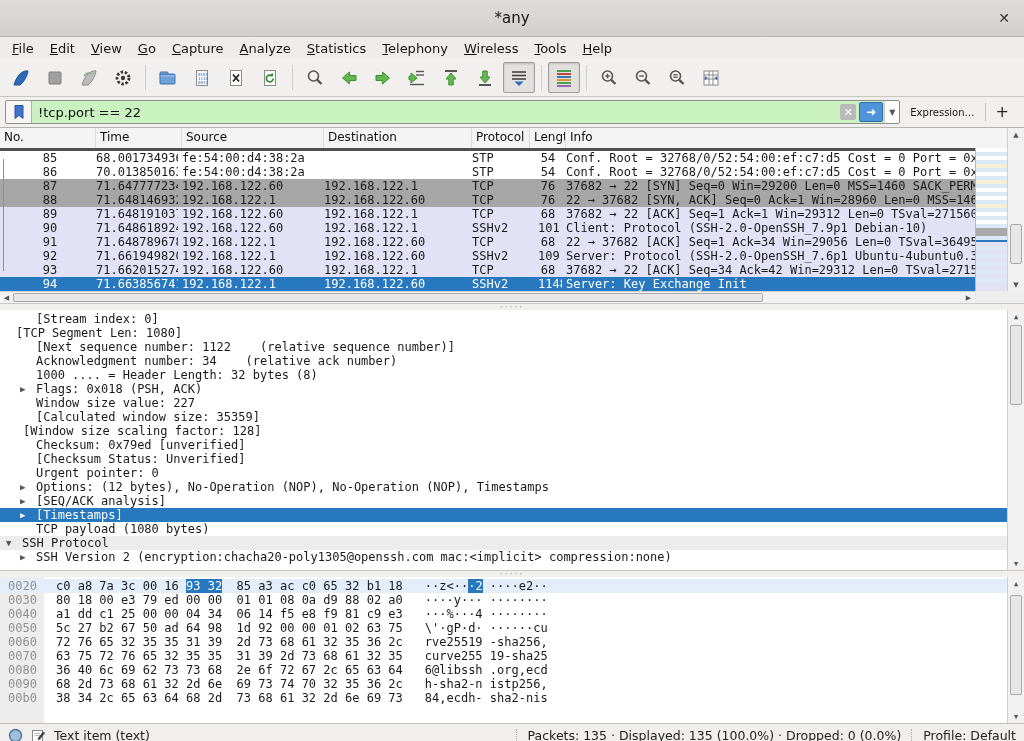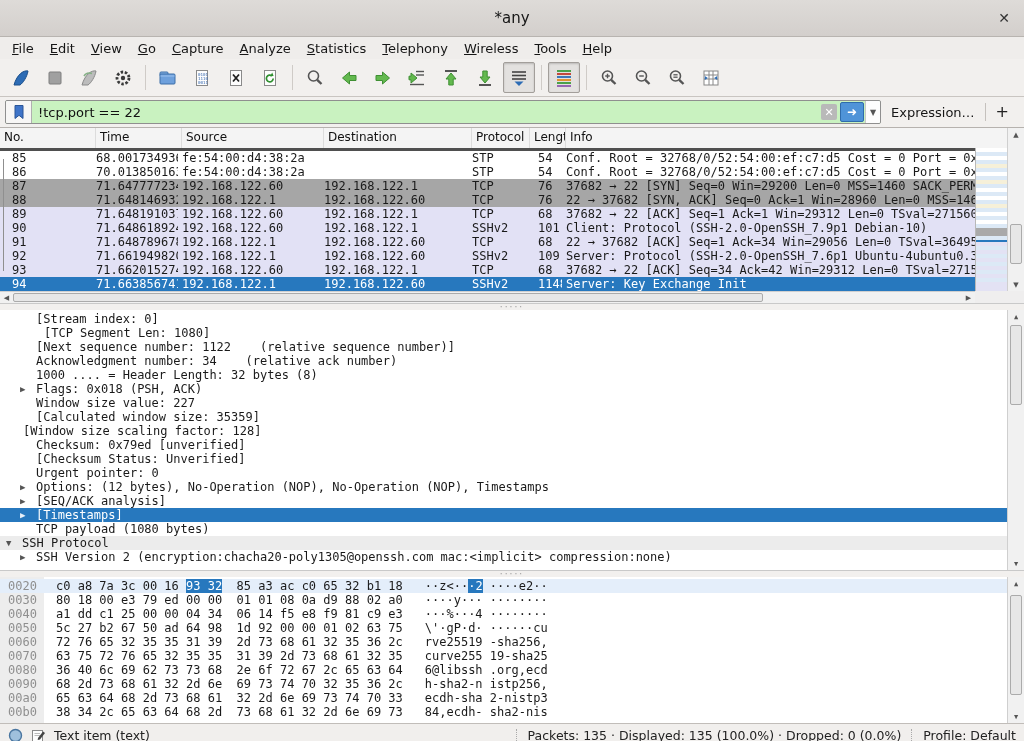--- a/index.html
+++ b/index.html
@@ -30,34 +30,34 @@
   .fav-btn{width:25px;height:22px;background:#f7f6f5;border-right:1px solid #b0b0b0;
            display:flex;align-items:center;justify-content:center;flex:none;}
   .filter-input{flex:1;background:transparent;border:none;outline:none;font-size:13px;
                 color:#111;padding:0 0 0 6px;font-family:"DejaVu Sans",sans-serif;}
   .clear-btn{flex:none;width:16px;height:16px;background:#b9b9b9;border-radius:2px;color:#fff;
              font-size:11px;font-weight:bold;display:flex;align-items:center;justify-content:center;margin-right:3px;}
   .apply-btn{flex:none;width:22px;height:18px;background:#4f94d8;border:1px solid #2f6cab;border-radius:2px;
              color:#fff;display:flex;align-items:center;justify-content:center;font-size:12px;margin-right:1px;}
   .caret-btn{flex:none;width:14px;height:22px;background:#fdfdfd;border-left:1px solid #c9c9c9;color:#555;
              font-size:8px;display:flex;align-items:center;justify-content:center;}
-  .expr-label{font-size:13px;padding:0 10px;color:#161616;}
+  .expr-label{font-size:10px;padding:0 10px;color:#161616;}
   .fvr{width:1px;height:18px;background:#c5c1bd;}
   .plus-btn{font-size:16px;padding:0 10px 2px 10px;color:#222;}
   
   .plist{position:relative;height:175px;background:#fff;}
   .plist-header{display:flex;height:20px;background:#f4f4f4;border-bottom:1px solid #bdbdbd;
                 font-size:12px;color:#111;}
   .ph-cell{padding:2px 0 0 4px;border-right:1px solid #dcdcdc;overflow:hidden;white-space:nowrap;box-sizing:border-box;flex:none;}
   .plist-body{position:absolute;top:20px;left:0;width:975px;height:143px;overflow:hidden;
               font-family:"DejaVu Sans Mono",monospace;font-size:12px;}
   .sliver{height:3px;background:#4f4f4f;}
   .prow{display:flex;height:14px;line-height:14px;white-space:nowrap;}
   .prow .c{overflow:hidden;box-sizing:border-box;flex:none;padding-left:4px;}
-  .prow .c.r{text-align:left;padding-left:12px;padding-right:4px;}
+  .prow .c.r{text-align:center;padding-left:12px;padding-right:4px;}
   .prow.c-white{background:#ffffff;}
   .prow.c-gray{background:#a6a6a6;}
   .prow.c-lavender{background:#e2e1f5;}
   .prow.c-selected{background:#2778be;color:#fff;}
   .bracket{position:absolute;left:3px;top:31px;width:1px;height:112px;background:#8f8f8f;}
   .minimap{position:absolute;top:20px;right:17px;width:31px;height:143px;border-left:1px solid #b8b8b8;overflow:hidden;}
   .stripe{width:100%;}
   
   .sb-v{position:absolute;right:0;width:17px;background:#f1f1f1;border-left:1px solid #cfcfcf;box-sizing:border-box;}
   .sb-btn{position:absolute;left:0;width:16px;height:13px;display:flex;align-items:center;justify-content:center;
@@ -441,21 +441,21 @@
     <div class="corner"></div>
   </div>
 
   <div class="splitter">
       <span class="dots">·····</span>
     </div>
 
   <div class="details">
     <div class="details-inner" id="details-inner">
         <div class="drow"><span style="padding-left: 36px;">[Stream index: 0]</span></div>
-        <div class="drow"><span style="padding-left: 44px;">[TCP Segment Len: 1080]</span></div>
+        <div class="drow"><span style="padding-left: 16px;">[TCP Segment Len: 1080]</span></div>
         <div class="drow"><span style="padding-left: 36px;">[Next sequence number: 1122    (relative sequence number)]</span></div>
         <div class="drow"><span style="padding-left: 36px;">Acknowledgment number: 34    (relative ack number)</span></div>
         <div class="drow"><span style="padding-left: 36px;">1000 .... = Header Length: 32 bytes (8)</span></div>
         <div class="drow"><span class="arrow" style="left: 20px;">▶</span><span style="padding-left: 36px;">Flags: 0x018 (PSH, ACK)</span></div>
         <div class="drow"><span style="padding-left: 36px;">Window size value: 227</span></div>
         <div class="drow"><span style="padding-left: 36px;">[Calculated window size: 35359]</span></div>
         <div class="drow"><span style="padding-left: 23px;">[Window size scaling factor: 128]</span></div>
         <div class="drow"><span style="padding-left: 36px;">Checksum: 0x79ed [unverified]</span></div>
         <div class="drow"><span style="padding-left: 36px;">[Checksum Status: Unverified]</span></div>
         <div class="drow"><span style="padding-left: 36px;">Urgent pointer: 0</span></div>
@@ -481,21 +481,20 @@
     <div class="offcol"></div>
     <div class="hexrows" id="hexrows">
         <div class="hrow selrow"><span class="off">0020</span><span class="hx">c0 a8 7a 3c 00 16 <span class="hl">93 32</span>  85 a3 ac c0 65 32 b1 18</span><span class="asc">··z&lt;··<span class="hl">·2</span> ····e2··</span></div>
         <div class="hrow"><span class="off">0030</span><span class="hx">80 18 00 e3 79 ed 00 00  01 01 08 0a d9 88 02 a0</span><span class="asc">····y··· ········</span></div>
         <div class="hrow"><span class="off">0040</span><span class="hx">a1 dd c1 25 00 00 04 34  06 14 f5 e8 f9 81 c9 e3</span><span class="asc">···%···4 ········</span></div>
         <div class="hrow"><span class="off">0050</span><span class="hx">5c 27 b2 67 50 ad 64 98  1d 92 00 00 01 02 63 75</span><span class="asc">\'·gP·d· ······cu</span></div>
         <div class="hrow"><span class="off">0060</span><span class="hx">72 76 65 32 35 35 31 39  2d 73 68 61 32 35 36 2c</span><span class="asc">rve25519 -sha256,</span></div>
         <div class="hrow"><span class="off">0070</span><span class="hx">63 75 72 76 65 32 35 35  31 39 2d 73 68 61 32 35</span><span class="asc">curve255 19-sha25</span></div>
         <div class="hrow"><span class="off">0080</span><span class="hx">36 40 6c 69 62 73 73 68  2e 6f 72 67 2c 65 63 64</span><span class="asc">6@libssh .org,ecd</span></div>
         <div class="hrow"><span class="off">0090</span><span class="hx">68 2d 73 68 61 32 2d 6e  69 73 74 70 32 35 36 2c</span><span class="asc">h-sha2-n istp256,</span></div>
-        <div class="hrow"><span class="off">00a0</span><span class="hx">65 63 64 68 2d 73 68 61  32 2d 6e 69 73 74 70 33</span><span class="asc">ecdh-sha 2-nistp3</span></div>
         <div class="hrow"><span class="off">00b0</span><span class="hx">38 34 2c 65 63 64 68 2d  73 68 61 32 2d 6e 69 73</span><span class="asc">84,ecdh- sha2-nis</span></div>
       </div>
     <div class="sb-v" style="top:0;height:146px;">
       <span class="sb-btn" style="top:0;">▲</span>
       <div class="sb-thumb" style="top:18px;height:100px;"></div>
       <span class="sb-btn" style="bottom:0;top:auto;">▼</span>
     </div>
   </div>
 
   <div class="statusbar">

